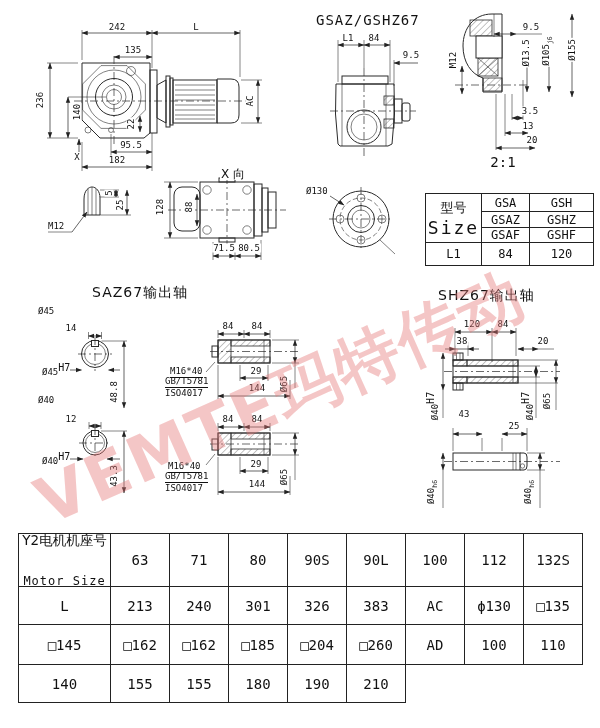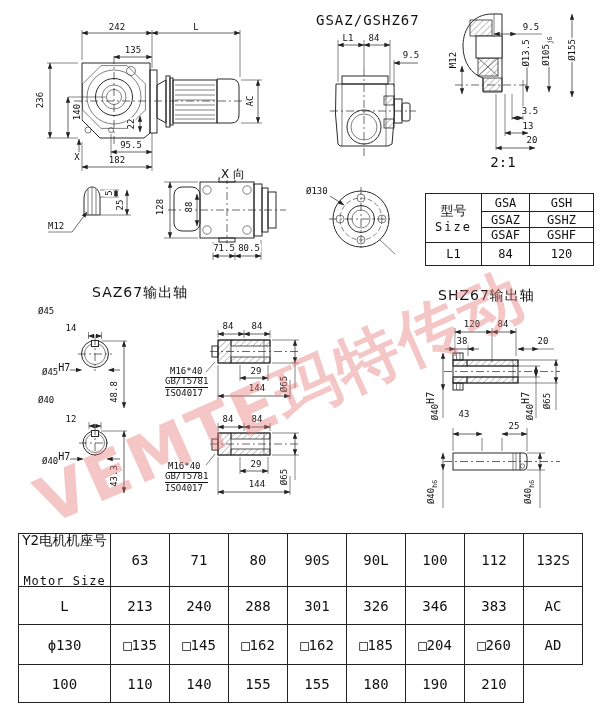--- a/index.html
+++ b/index.html
@@ -382,21 +382,21 @@
 <span class="vdim" style="left:160px;top:207px">128</span>
 <span class="vdim" style="left:189px;top:207px">88</span>
 <span class="hdim" style="left:224px;top:248px">71.5</span>
 <span class="hdim" style="left:249px;top:248px">80.5</span>
 
 <span class="lbl" style="left:306px;top:187px">Ø130</span>
 
 <div id="size-table" class="grid">
   <div class="c" style="grid-row:1/4">
     <span class="cjk" style="font-size:13px">型号</span>
-    <span style="font-size:12px;letter-spacing:2px">Size</span>
+    <span style="font-size:18px;letter-spacing:2px">Size</span>
   </div>
   <div class="c">GSA</div>
   <div class="c">GSH</div>
   <div class="c">GSAZ</div>
   <div class="c">GSHZ</div>
   <div class="c">GSAF</div>
   <div class="c">GSHF</div>
   <div class="c">L1</div>
   <div class="c">84</div>
   <div class="c">120</div>
@@ -453,24 +453,22 @@
   <div class="c">80</div>
   <div class="c">90S</div>
   <div class="c">90L</div>
   <div class="c">100</div>
   <div class="c">112</div>
   <div class="c">132S</div>
 
   <div class="c">L</div>
   <div class="c">213</div>
   <div class="c">240</div>
-  <div class="c">288</div>
   <div class="c">301</div>
   <div class="c">326</div>
-  <div class="c">346</div>
   <div class="c">383</div>
 
   <div class="c">AC</div>
   <div class="c">ϕ130</div>
   <div class="c">□135</div>
   <div class="c">□145</div>
   <div class="c">□162</div>
   <div class="c">□162</div>
   <div class="c">□185</div>
   <div class="c">□204</div>

